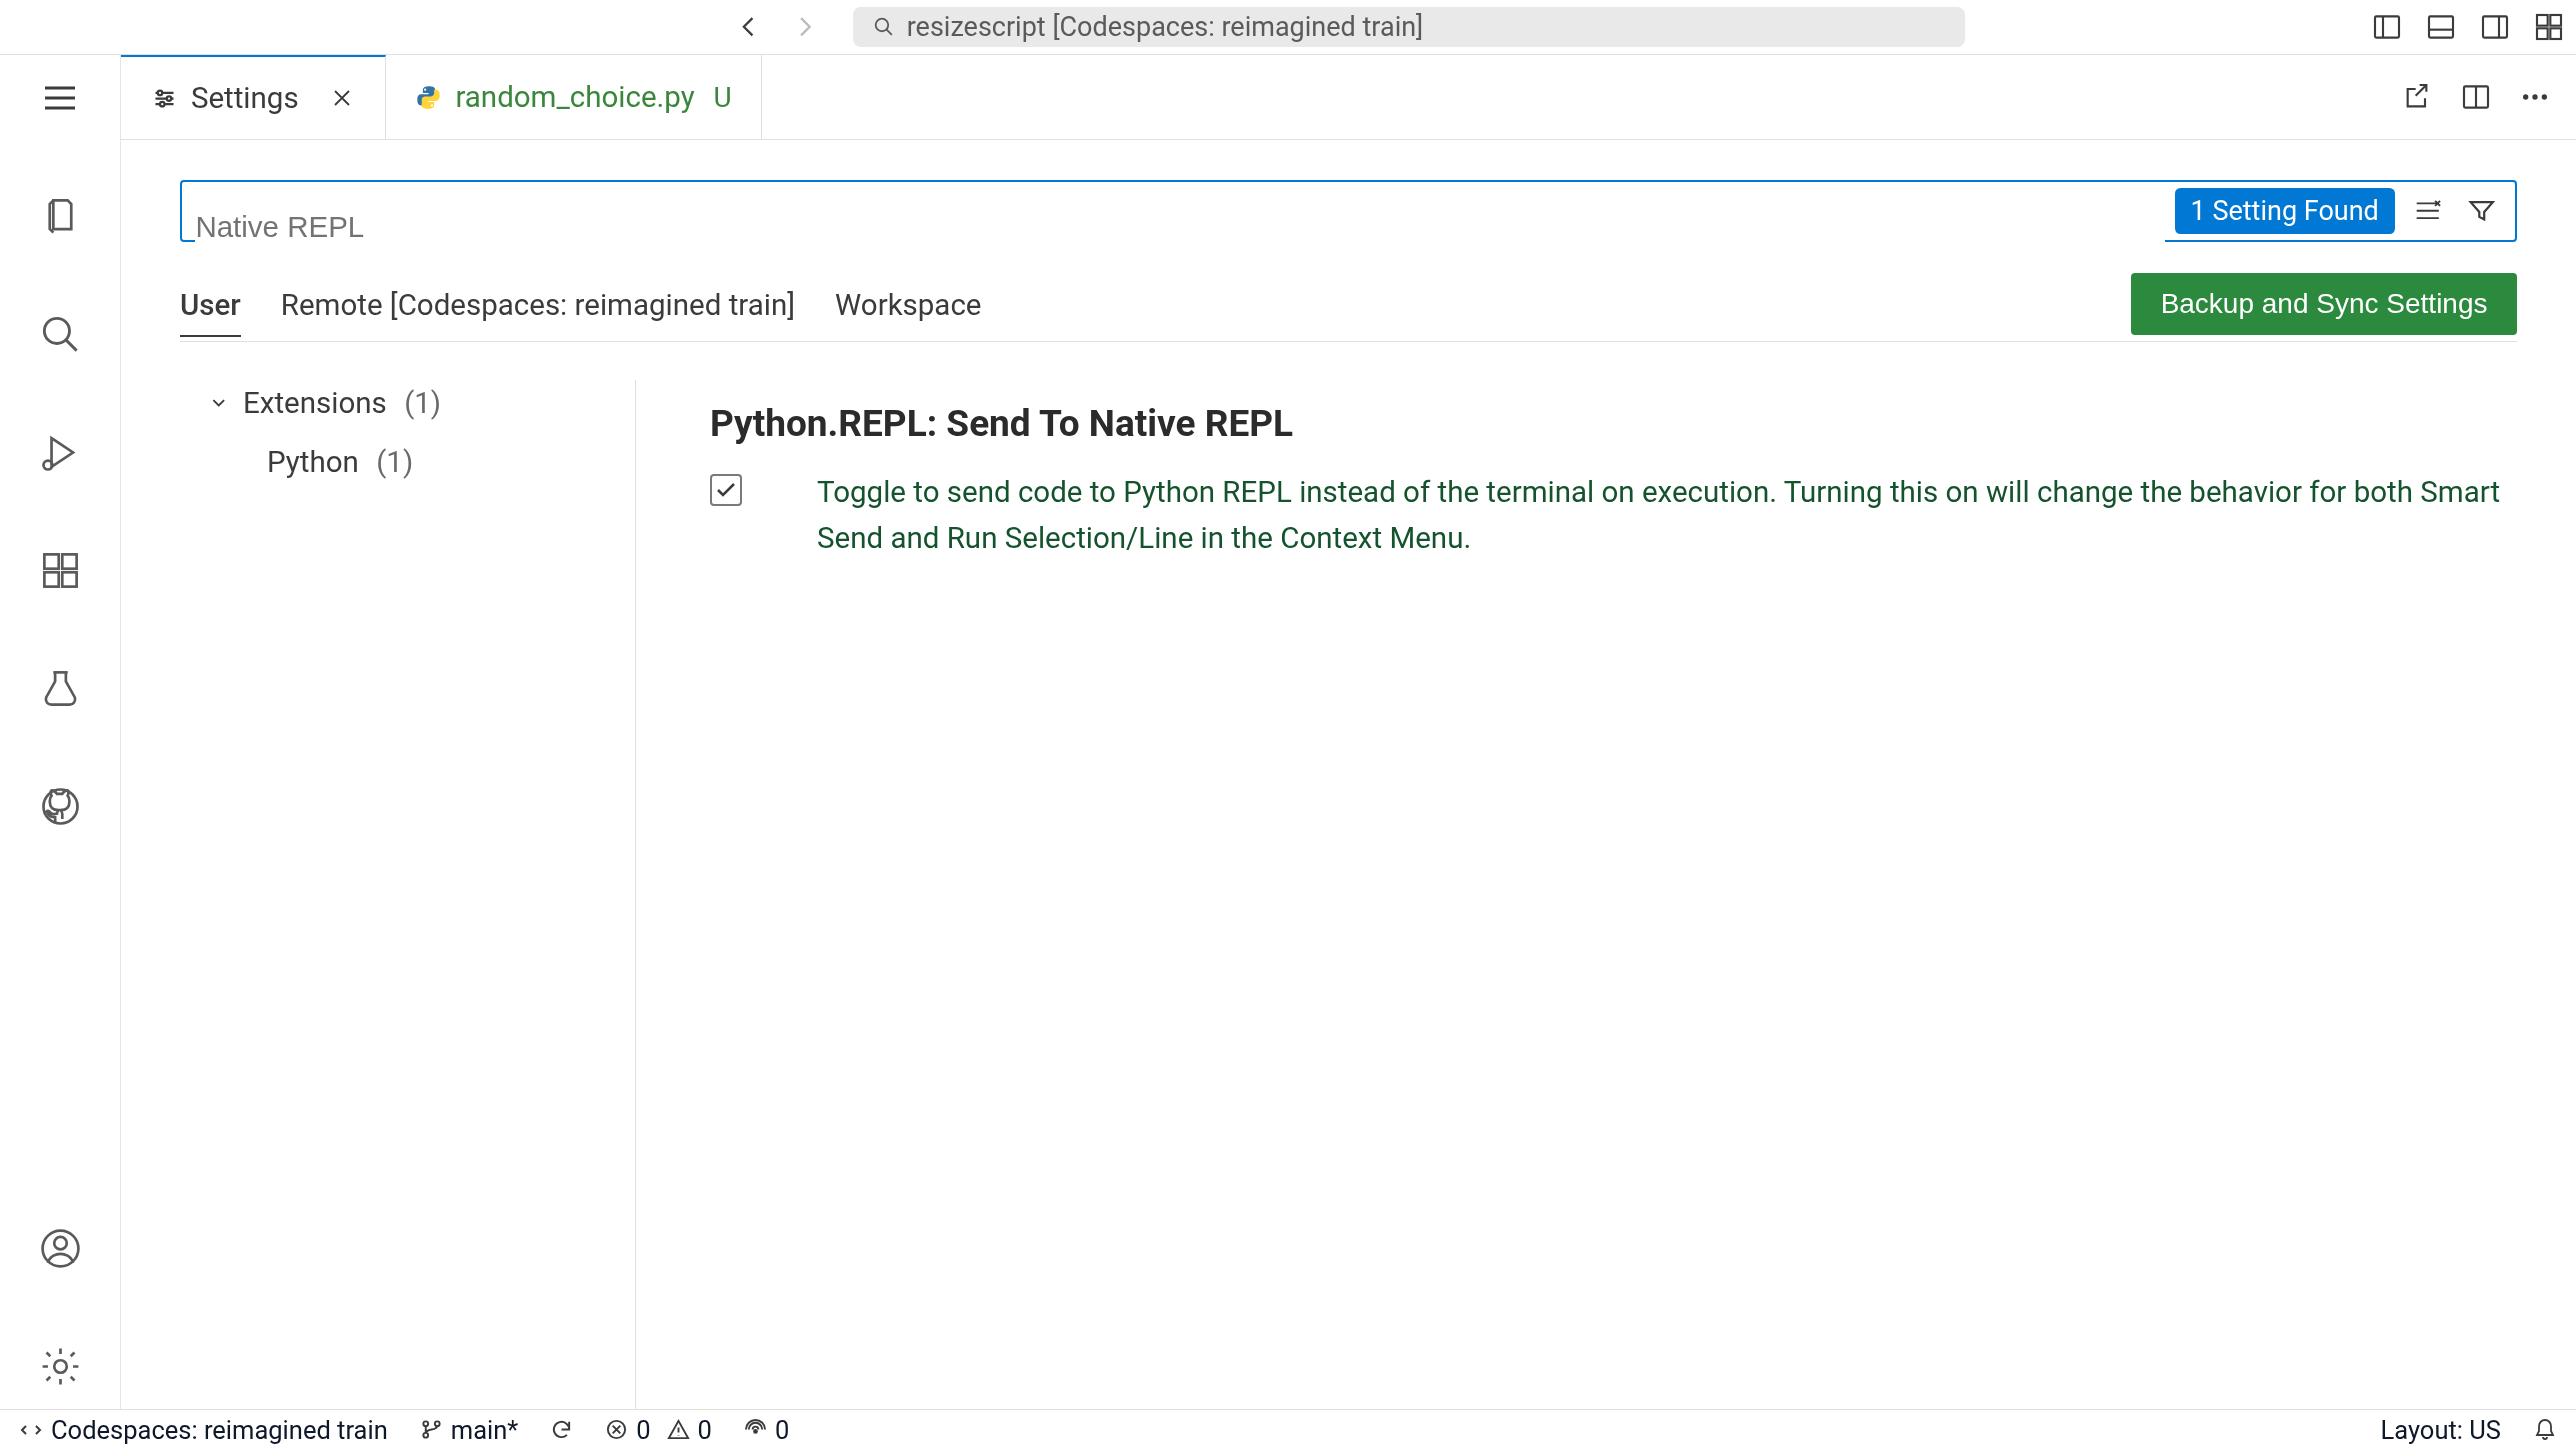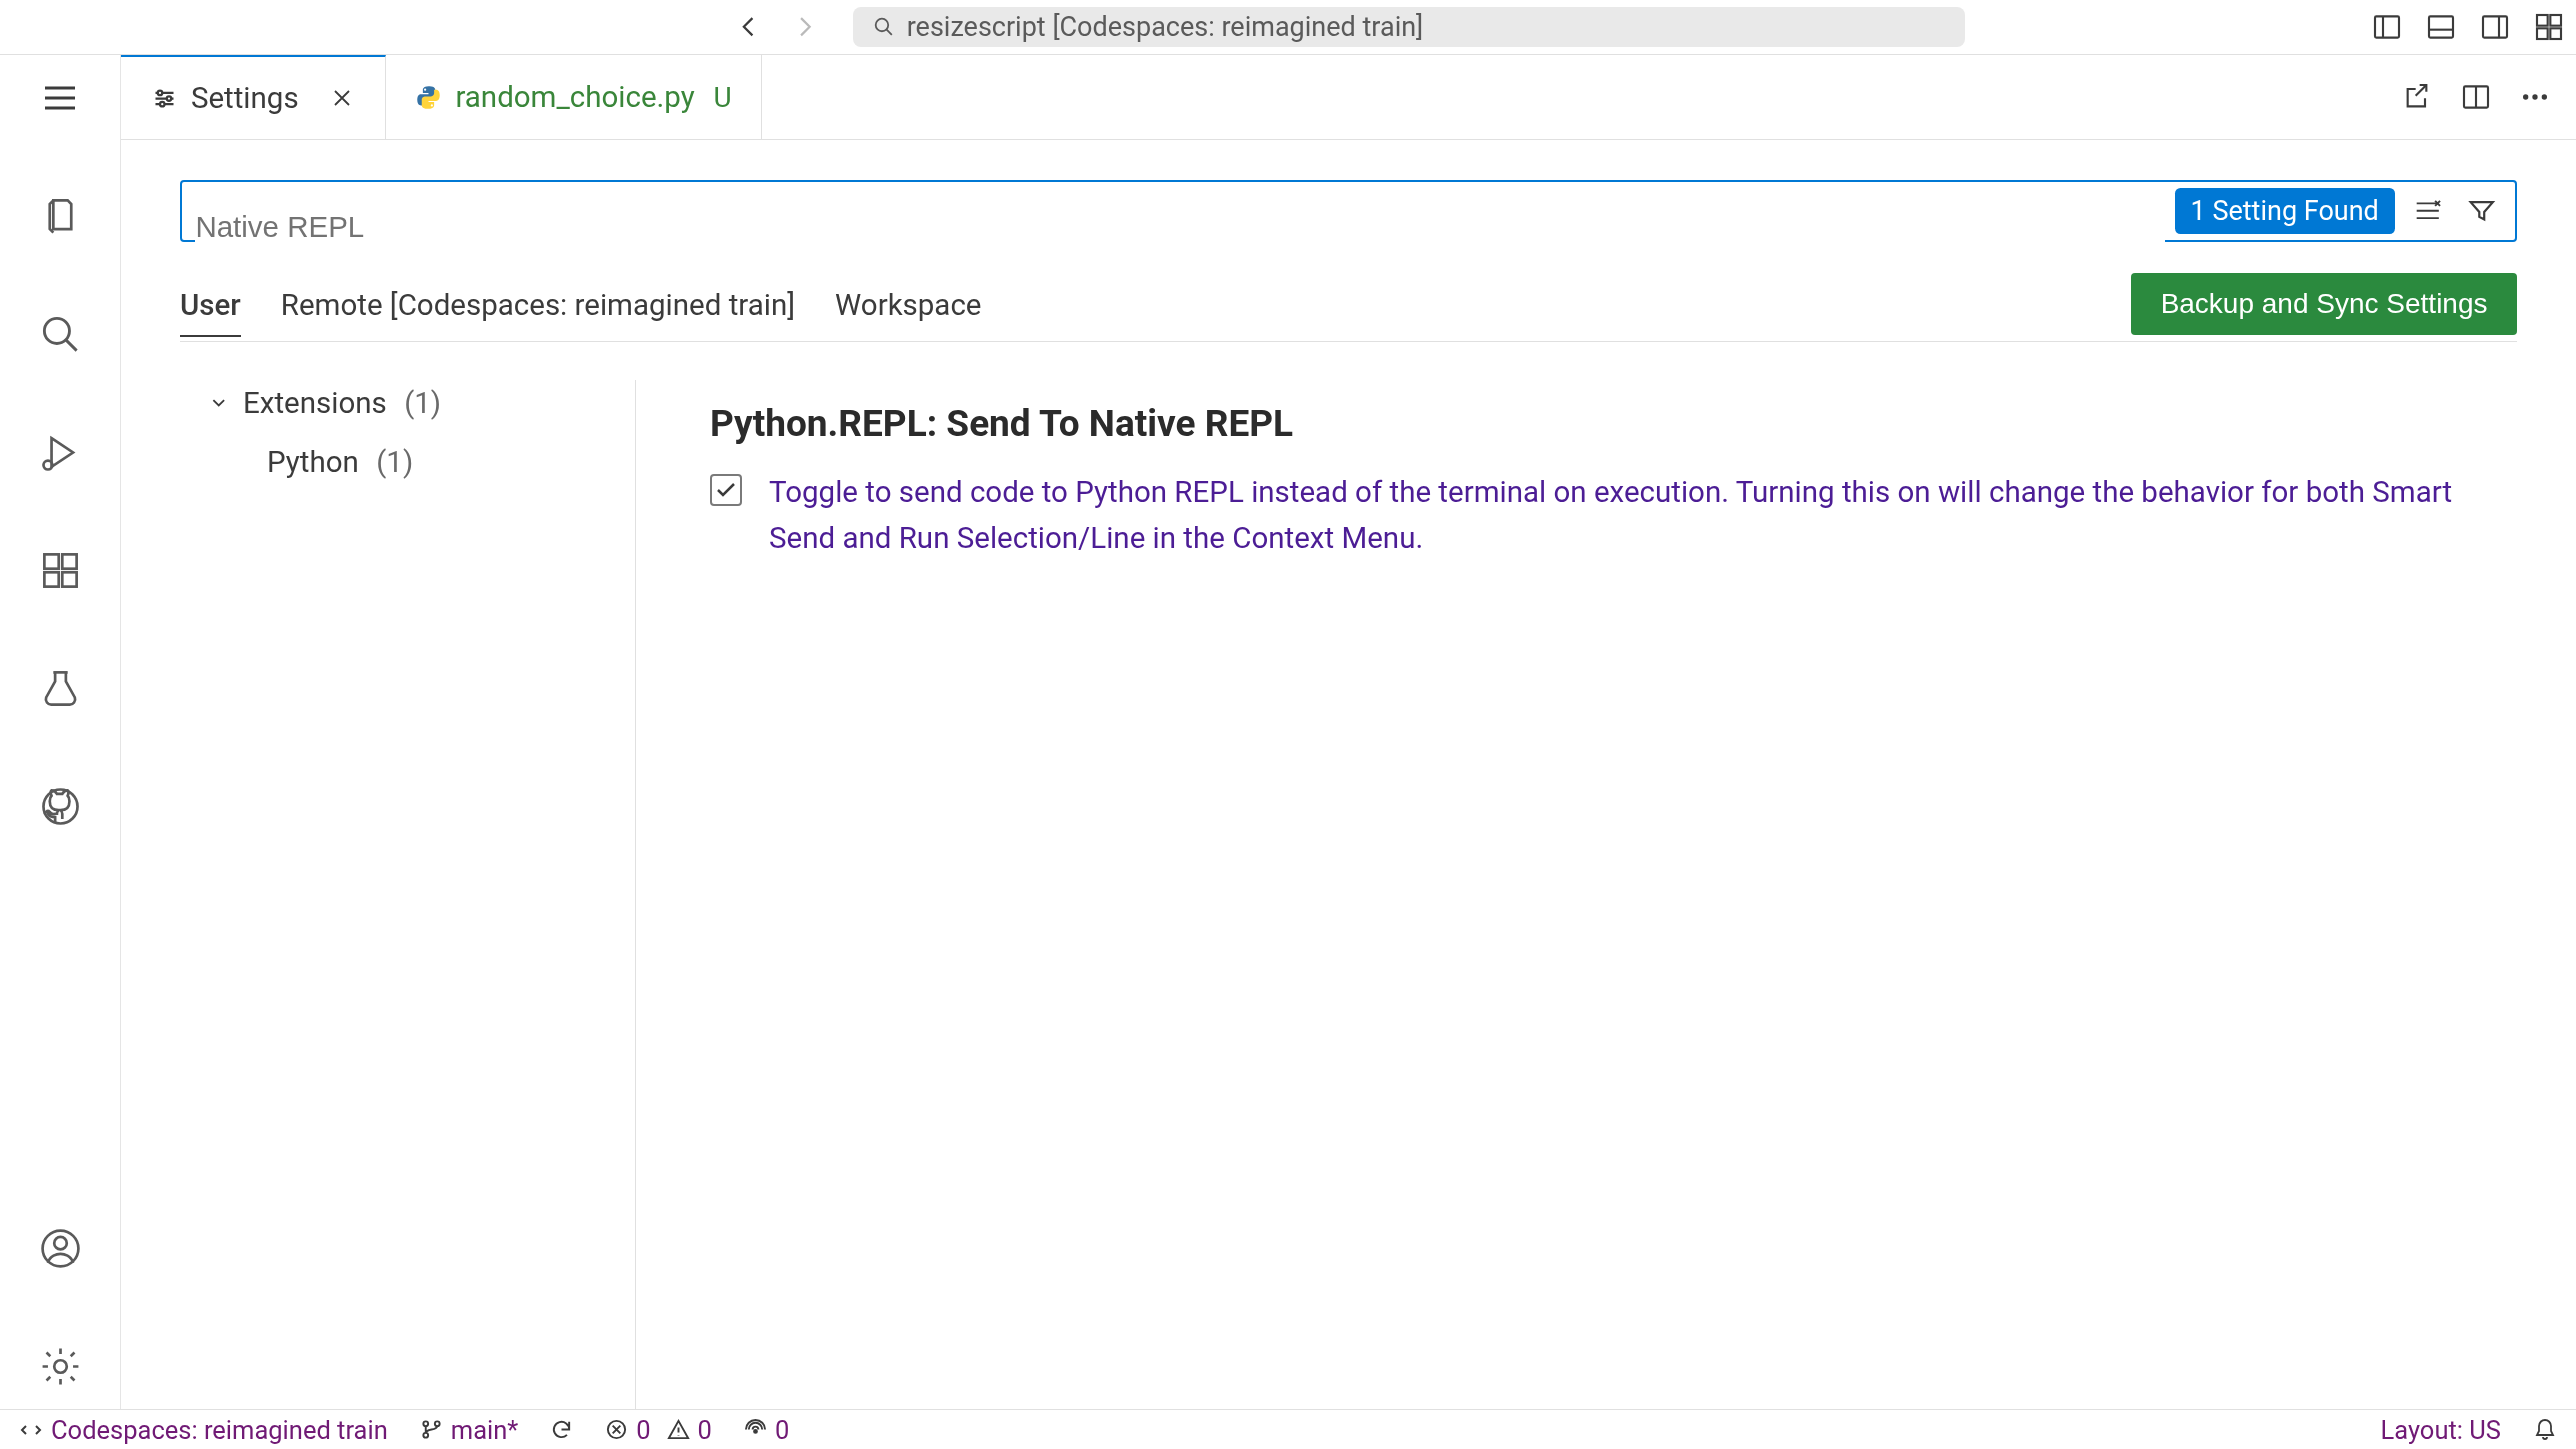--- a/index.html
+++ b/index.html
@@ -173,33 +173,33 @@
   height: 32px;
   border: 2px solid #7a7a7a;
   border-radius: 4px;
   display: flex;
   align-items: center;
   justify-content: center;
   flex-shrink: 0;
   margin-top: 4px;
   cursor: pointer;
 }
-.setting-desc { font-size: 29.5px; line-height: 1.55; color: #4c1d95; }
+.setting-desc { font-size: 29.5px; line-height: 1.55; color: #14532d; margin-left: 48px; }
 
 .statusbar {
   height: 40px;
   background: #ffffff;
   border-top: 0.7px solid #e0e0e0;
   display: flex;
   align-items: center;
   padding: 0 19px;
   gap: 32px;
   flex-shrink: 0;
 }
-.statusbar .sb-item { display: flex; align-items: center; gap: 8px; color: #701a75; font-size: 25.5px; cursor: pointer; }
+.statusbar .sb-item { display: flex; align-items: center; gap: 8px; color: #0f172a; font-size: 25.5px; cursor: pointer; }
 .statusbar .sb-right { margin-left: auto; display: flex; align-items: center; gap: 32px; }
 svg { display: block; }
 </style>
 </head>
 <body>
 
 <div class="titlebar">
   <div class="nav">
     <div class="arrow">
       <svg width="29.5" height="29.5" viewBox="0 0 24 24" fill="none" stroke="#3b3b3b" stroke-width="1.8">

